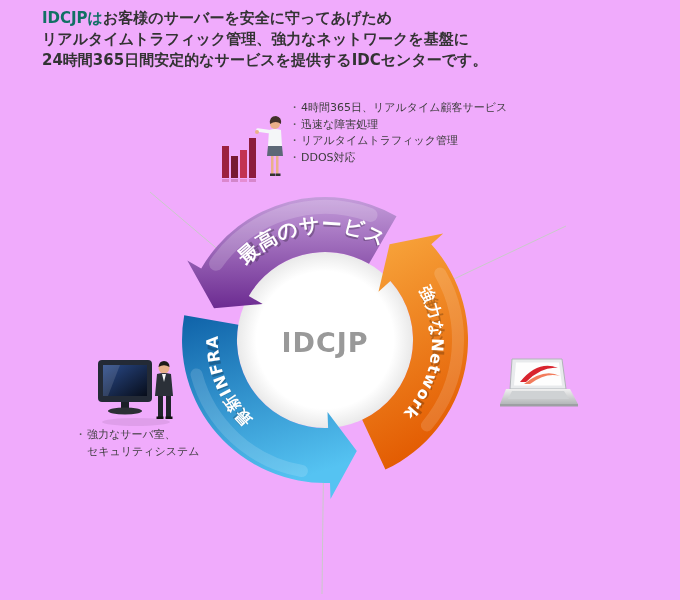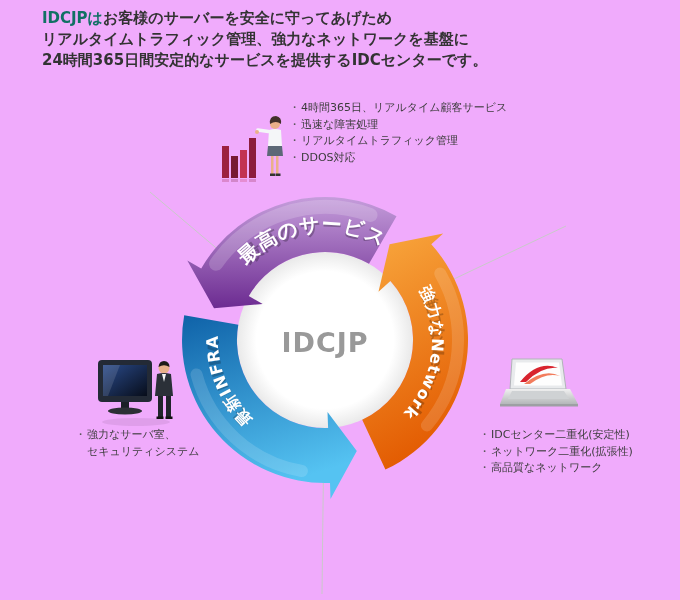--- a/index.html
+++ b/index.html
@@ -167,21 +167,14 @@
     </ul>
   </div>
 
   <div class="bullets" style="left:74px;top:427px;">
     <ul>
       <li>強力なサーバ室、</li>
       <li class="cont">セキュリティシステム</li>
     </ul>
   </div>
 
-  <div class="bullets" style="left:478px;top:427px;">
-    <ul>
-      <li>IDCセンター二重化(安定性)</li>
-      <li>ネットワーク二重化(拡張性)</li>
-      <li>高品質なネットワーク</li>
-    </ul>
-  </div>
 
 </div>
 
 </body></html>

